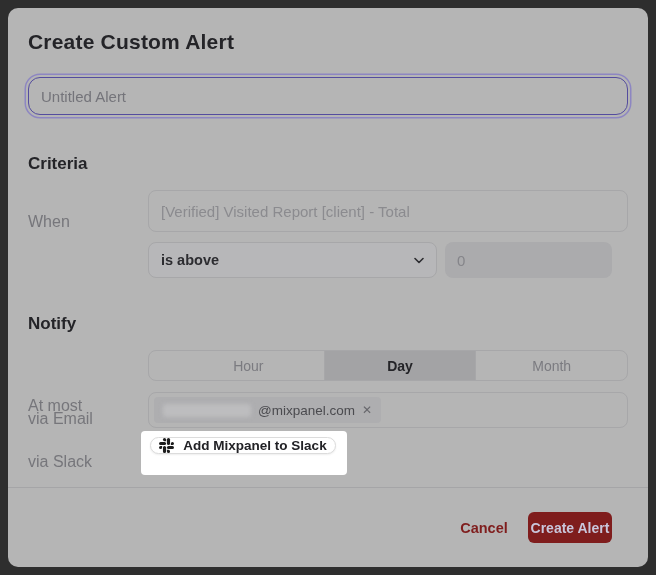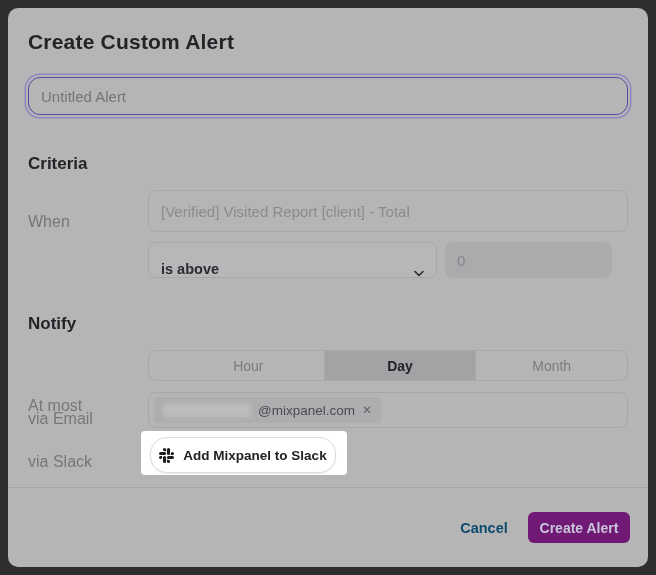--- a/index.html
+++ b/index.html
@@ -58,21 +58,20 @@
     font-size: 15px; color: #8b8b8f;
     background: #b5b5b5;
   }
   .event-field span { white-space: nowrap; overflow: hidden; }
   .operator-select {
     left: 140px; top: 234px; width: 289px; height: 36px;
     padding: 0 12px;
     font-size: 14.5px; font-weight: 600; color: #2c2c30;
     justify-content: space-between;
     cursor: pointer;
-    align-items: flex-end;
   }
   .threshold-input {
     position: absolute; left: 437px; top: 234px; width: 167px; height: 36px;
     background: #ababad;
     border: none; border-radius: 8px;
     font-family: "Liberation Sans", sans-serif;
     font-size: 15px; color: #85858a;
     padding: 0 12px;
   }
   .segmented {
@@ -112,45 +111,45 @@
   .chip-remove {
     font-size: 12px; color: #67676c; cursor: pointer; line-height: 1;
   }
   .spotlight {
     position: absolute; left: 133px; top: 423px;
     width: 206px; height: 44px;
     background: #ffffff; border-radius: 4px;
   }
   .slack-button {
     position: absolute; left: 9px; top: 6px;
-    width: 186px; height: 36px;
+    width: 186px; height: 17px;
     background: #ffffff;
     border: 1px solid #dcdcdc; border-radius: 17px;
     box-shadow: 0 1px 2px rgba(0,0,0,.07);
     display: flex; align-items: center; justify-content: center; gap: 9px;
     font-size: 13.5px; font-weight: 700; color: #222226;
     cursor: pointer;
   }
   .slack-icon { width: 15px; height: 15px; display: block; }
   .footer-divider {
     position: absolute; left: 0; top: 479px; width: 100%; height: 0;
     border-top: 1px solid #a5a5a7;
   }
   .cancel-button {
     position: absolute; left: 441px; top: 504px;
     width: 70px; height: 31px;
     background: transparent; border: none;
     font-family: "Liberation Sans", sans-serif;
-    font-size: 14.5px; font-weight: 700; color: #0c4a6e;
+    font-size: 14.5px; font-weight: 700; color: #7f1d1d;
     cursor: pointer;
   }
   .create-button {
     position: absolute; left: 520px; top: 504px;
-    width: 102px; height: 31px;
-    background: #701a75; border: none; border-radius: 6px;
+    width: 84px; height: 31px;
+    background: #7f1d1d; border: none; border-radius: 6px;
     font-family: "Liberation Sans", sans-serif;
     font-size: 14px; font-weight: 600; color: #c9c6db;
     cursor: pointer;
   }
   .chevron-down-icon { display: block; }
 </style>
 </head>
 <body>
 
 <div class="modal">

